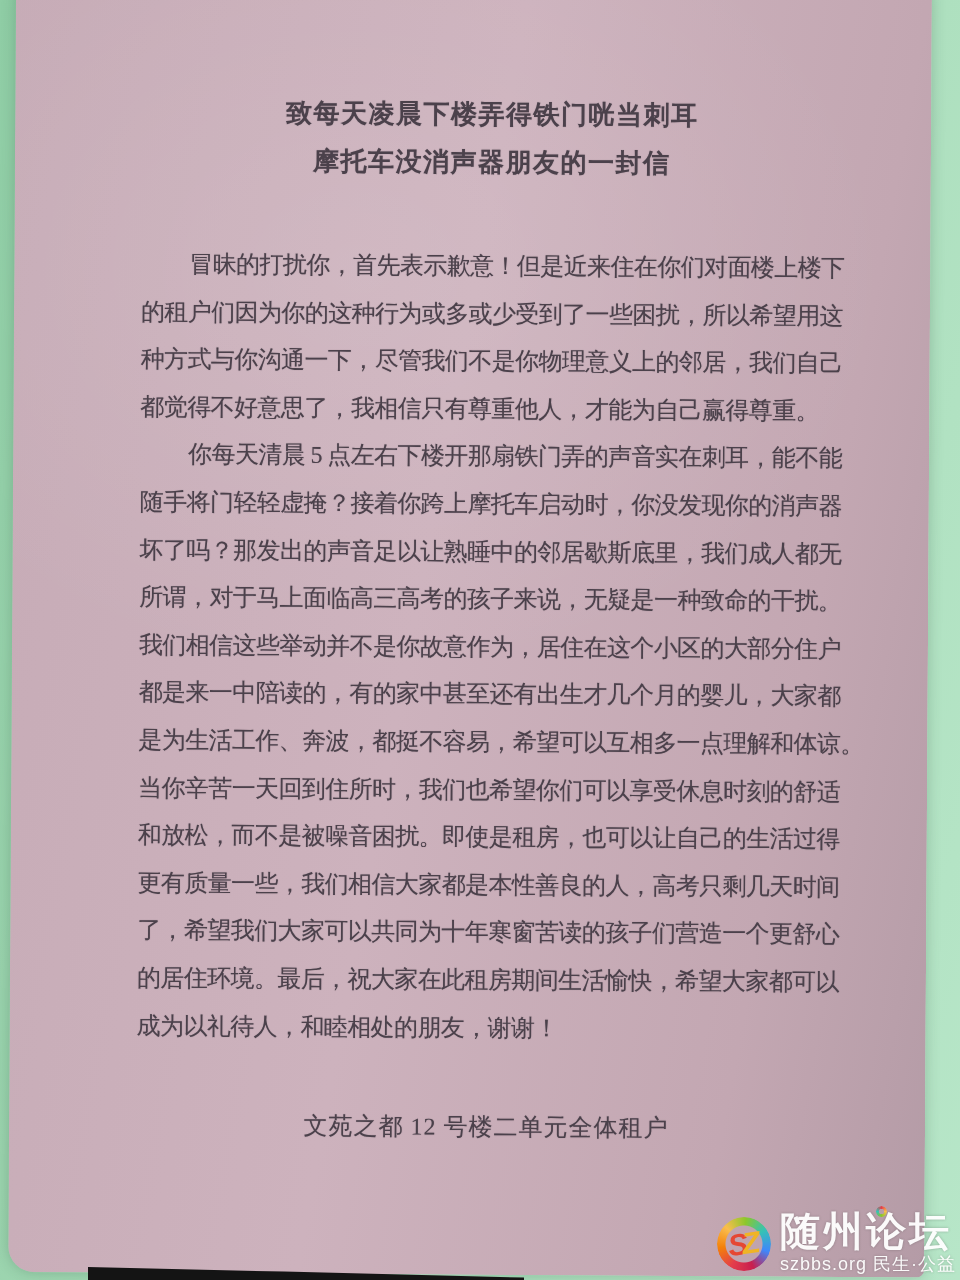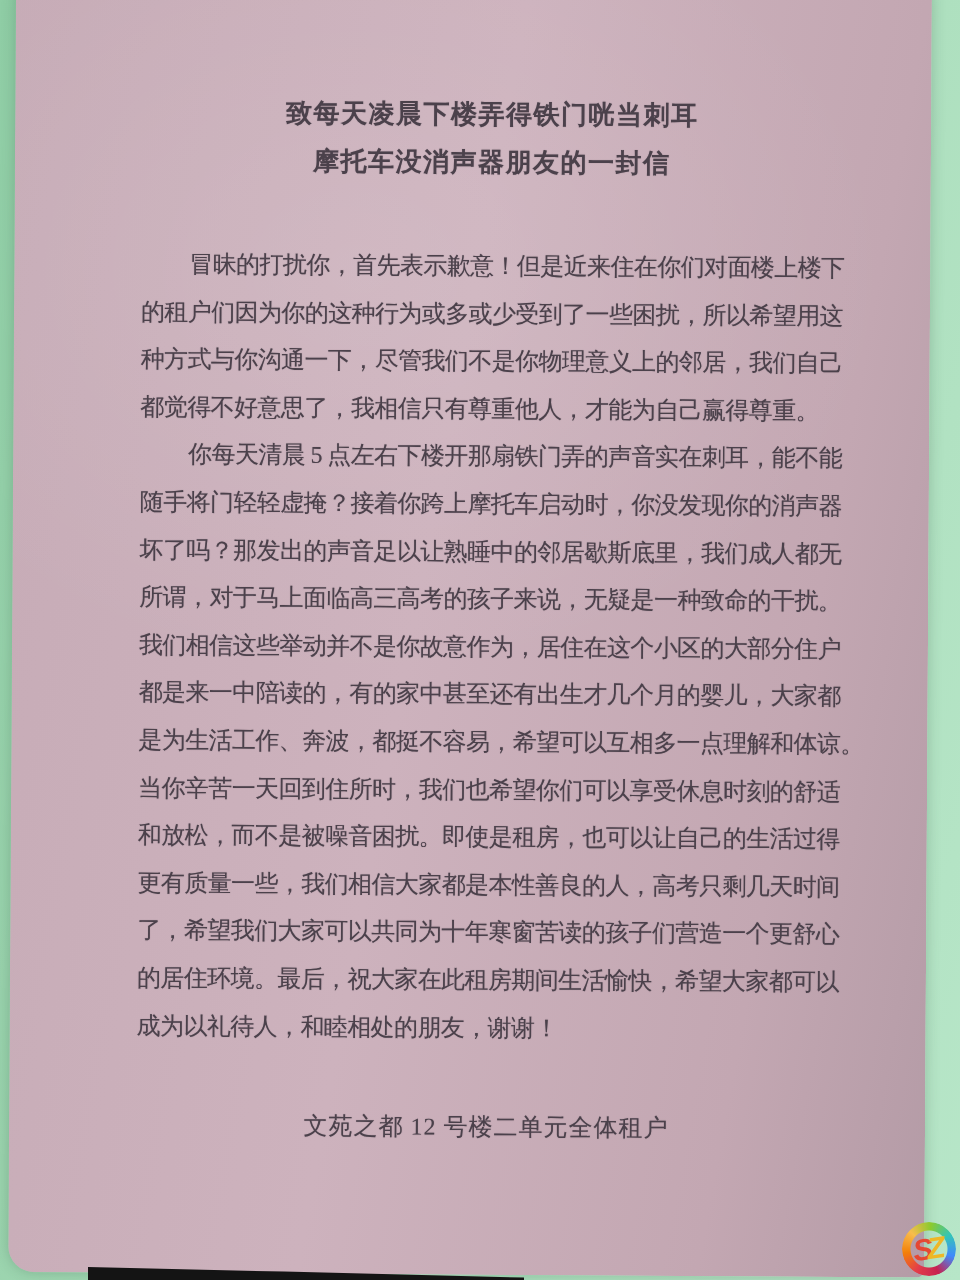--- a/index.html
+++ b/index.html
@@ -177,15 +177,20 @@
   <div id="bottom-dark-strip"></div>
 
   <div id="watermark">
     <div class="wm-logo">
       <div class="wm-ring"></div>
       <div class="wm-logo-letters">
         <span class="wm-s">S</span>
         <span class="wm-z">Z</span>
       </div>
     </div>
+    <div class="wm-text">
+      <div class="wm-accent-dot"></div>
+      <div class="wm-site-name">随州论坛</div>
+      <div class="wm-tagline">szbbs.org 民生·公益</div>
+    </div>
   </div>
 
 </div>
 
 </body></html>

